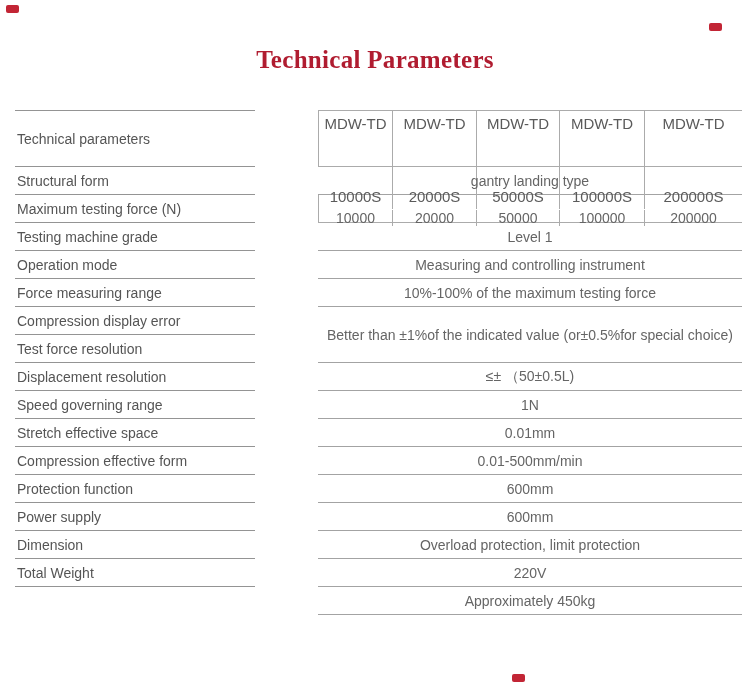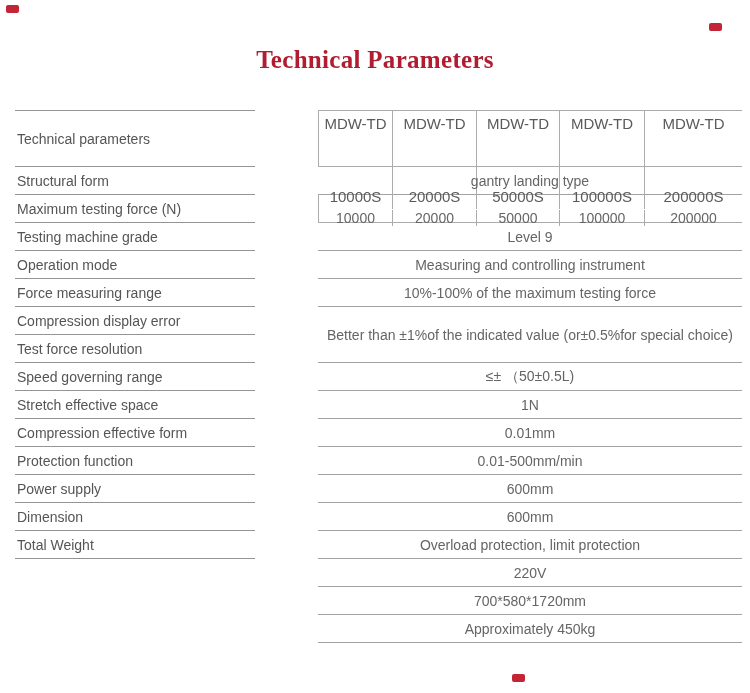--- a/index.html
+++ b/index.html
@@ -73,20 +73,21 @@
 
   <div class="left-col">
     <div class="lrow h2">Technical parameters</div>
     <div class="lrow">Structural form</div>
     <div class="lrow">Maximum testing force (N)</div>
     <div class="lrow">Testing machine grade</div>
     <div class="lrow">Operation mode</div>
     <div class="lrow">Force measuring range</div>
     <div class="lrow">Compression display error</div>
     <div class="lrow">Test force resolution</div>
+    <div class="lrow">Displacement resolution</div>
     <div class="lrow">Speed governing range</div>
     <div class="lrow">Stretch effective space</div>
     <div class="lrow">Compression effective form</div>
     <div class="lrow">Protection function</div>
     <div class="lrow">Power supply</div>
     <div class="lrow">Dimension</div>
     <div class="lrow">Total Weight</div>
   </div>
 
   <div class="right-col">
@@ -117,29 +118,28 @@
     <div class="vrow">gantry landing type</div>
 
     <div class="grid5 numrow">
       <div class="cell">10000</div>
       <div class="cell">20000</div>
       <div class="cell">50000</div>
       <div class="cell">100000</div>
       <div class="cell">200000</div>
     </div>
 
-    <div class="vrow">Level 9</div>
+    <div class="vrow">Level 1</div>
     <div class="vrow">Measuring and controlling instrument</div>
     <div class="vrow">10%-100% of the maximum testing force</div>
     <div class="vrow h2">Better than ±1%of the indicated value (or±0.5%for special choice)</div>
     <div class="vrow">≤± （50±0.5L)</div>
     <div class="vrow">1N</div>
     <div class="vrow">0.01mm</div>
     <div class="vrow">0.01-500mm/min</div>
     <div class="vrow">600mm</div>
     <div class="vrow">600mm</div>
     <div class="vrow">Overload protection, limit protection</div>
     <div class="vrow">220V</div>
-    <div class="vrow">700*580*1720mm</div>
     <div class="vrow">Approximately 450kg</div>
   </div>
 
 </div>
 
 </body></html>

